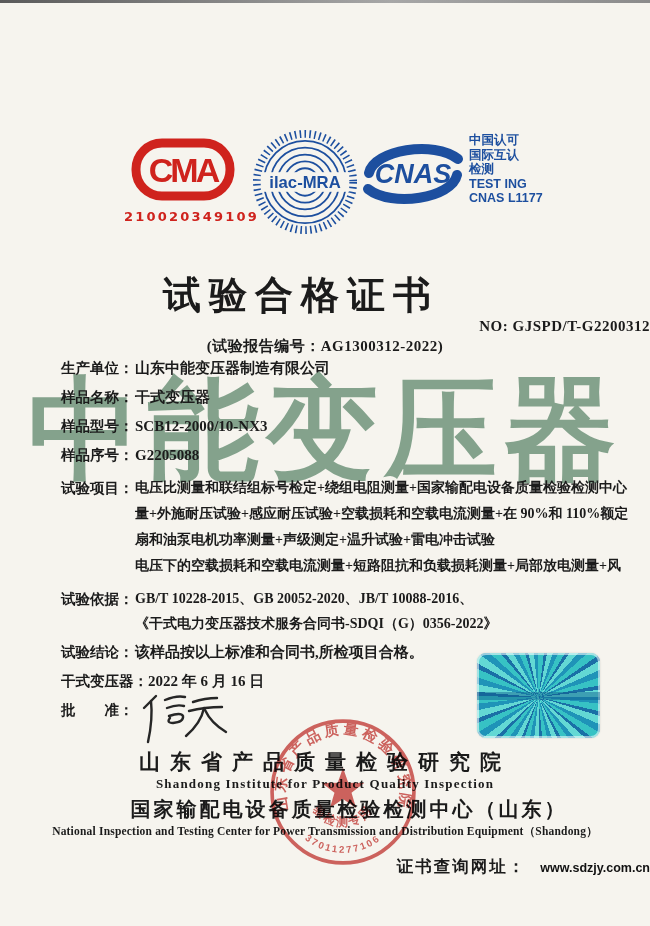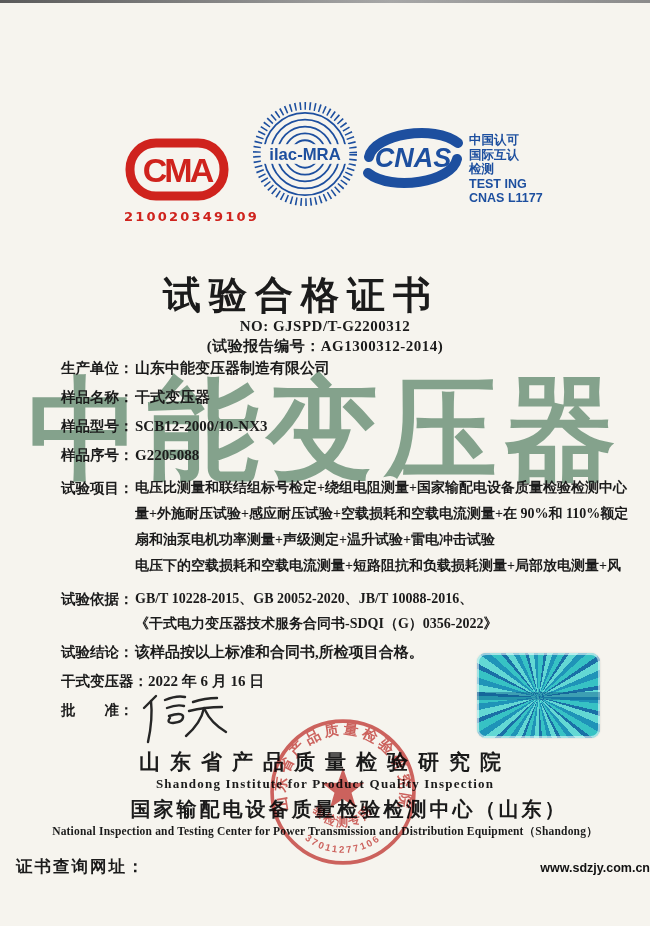--- a/index.html
+++ b/index.html
@@ -16,59 +16,59 @@
     background:linear-gradient(to right,#5a5a5a,#a7a7a7 60%,#8b8b8b);
     z-index:5;
   }
   
   .watermark{
     position:absolute;left:28px;top:374px;width:600px;
     font-size:112px;line-height:1;letter-spacing:7px;
     color:#14532d;opacity:.5;white-space:nowrap;z-index:0;font-weight:bold;
   }
   
-  .cma-wrap{position:absolute;left:124px;top:138px;width:112px;text-align:left;z-index:1;}
+  .cma-wrap{position:absolute;left:124px;top:138px;width:112px;text-align:right;z-index:1;}
   .cma-number{
     margin-top:4px;font-family:"DejaVu Sans","Liberation Sans",sans-serif;
     font-weight:bold;font-size:13px;letter-spacing:2.2px;color:#cf231d;white-space:nowrap;
   }
-  .ilac-wrap{position:absolute;left:251px;top:100px;z-index:1;}
-  .cnas-wrap{position:absolute;left:362px;top:124px;z-index:1;}
+  .ilac-wrap{position:absolute;left:251px;top:128px;z-index:1;}
+  .cnas-wrap{position:absolute;left:362px;top:140px;z-index:1;}
   .cnas-text{
     position:absolute;left:469px;top:133px;z-index:1;
     font-family:"Liberation Sans","DejaVu Sans",sans-serif;
     font-weight:bold;font-size:12.5px;line-height:14.5px;color:#1d4f9f;
   }
   
   .title{
     position:absolute;top:270px;left:0;width:602px;text-align:center;
     font-size:38px;font-weight:bold;letter-spacing:8px;z-index:1;
   }
-  .cert-no{position:absolute;top:318px;left:0;width:650px;text-align:center;
+  .cert-no{position:absolute;top:318px;left:0;width:650px;text-align:right;
     font-size:15px;font-weight:bold;letter-spacing:.5px;z-index:1;}
   .report-no{position:absolute;top:337px;left:0;width:650px;text-align:center;
     font-size:15px;font-weight:bold;letter-spacing:.5px;z-index:1;}
   
   .body{position:absolute;left:61px;top:359px;width:585px;z-index:1;}
   .row{display:flex;align-items:flex-start;margin-bottom:11px;}
   .row .label{flex:0 0 74px;font-weight:bold;font-size:14.5px;line-height:18px;white-space:nowrap;}
   .row .value{font-weight:bold;font-size:15px;line-height:18px;white-space:nowrap;}
   .row.multiline{margin-bottom:7px;}
   .row.multiline .label{line-height:26px;}
   .mlines .line{font-weight:bold;font-size:14px;line-height:26px;white-space:nowrap;}
   .row.basis .mlines .line{line-height:25px;}
   .approval-row{position:relative;height:52px;}
   .sig-svg{position:absolute;left:76px;top:-12px;}
   
   .footer{position:absolute;top:749px;left:0;width:650px;text-align:center;z-index:1;}
   .inst-cn{font-size:21px;font-weight:bold;letter-spacing:10px;line-height:26px;}
   .inst-en{font-size:13px;font-weight:bold;letter-spacing:1.2px;line-height:16px;margin-top:1px;}
   .center-cn{font-size:20px;font-weight:bold;letter-spacing:3px;line-height:26px;margin-top:4px;padding-left:48px;}
   .center-en{font-size:11.5px;font-weight:bold;letter-spacing:.2px;line-height:14px;margin-top:2px;}
-  .query-row{margin-top:18px;display:flex;justify-content:space-between;align-items:baseline;margin-left:16px;}
+  .query-row{margin-top:18px;display:flex;justify-content:flex-end;align-items:baseline;gap:14px;margin-left:16px;}
   .query-label{font-size:16.5px;font-weight:bold;letter-spacing:2px;}
   .query-url{font-family:"Liberation Sans","DejaVu Sans",sans-serif;font-weight:bold;font-size:12.5px;color:#111;}
   
   .hologram{
     position:absolute;left:477px;top:653px;width:123px;height:85px;
     border-radius:9px;overflow:hidden;z-index:2;
     background:
       repeating-conic-gradient(from 0deg at 50% 52%,
         #37c2c4 0deg 7deg,
         #1a6fa6 7deg 11deg,
@@ -129,21 +129,21 @@
   <div class="cnas-text">
     <div>中国认可</div>
     <div>国际互认</div>
     <div>检测</div>
     <div>TEST ING</div>
     <div>CNAS L1177</div>
   </div>
 
   <div class="title">试验合格证书</div>
   <div class="cert-no">NO: GJSPD/T-G2200312</div>
-  <div class="report-no">(试验报告编号：AG1300312-2014)</div>
+  <div class="report-no">(试验报告编号：AG1300312-2022)</div>
 
   <div class="body">
     <div class="row">
       <span class="label">生产单位：</span>
       <span class="value">山东中能变压器制造有限公司</span>
     </div>
     <div class="row">
       <span class="label">样品名称：</span>
       <span class="value">干式变压器</span>
     </div>

